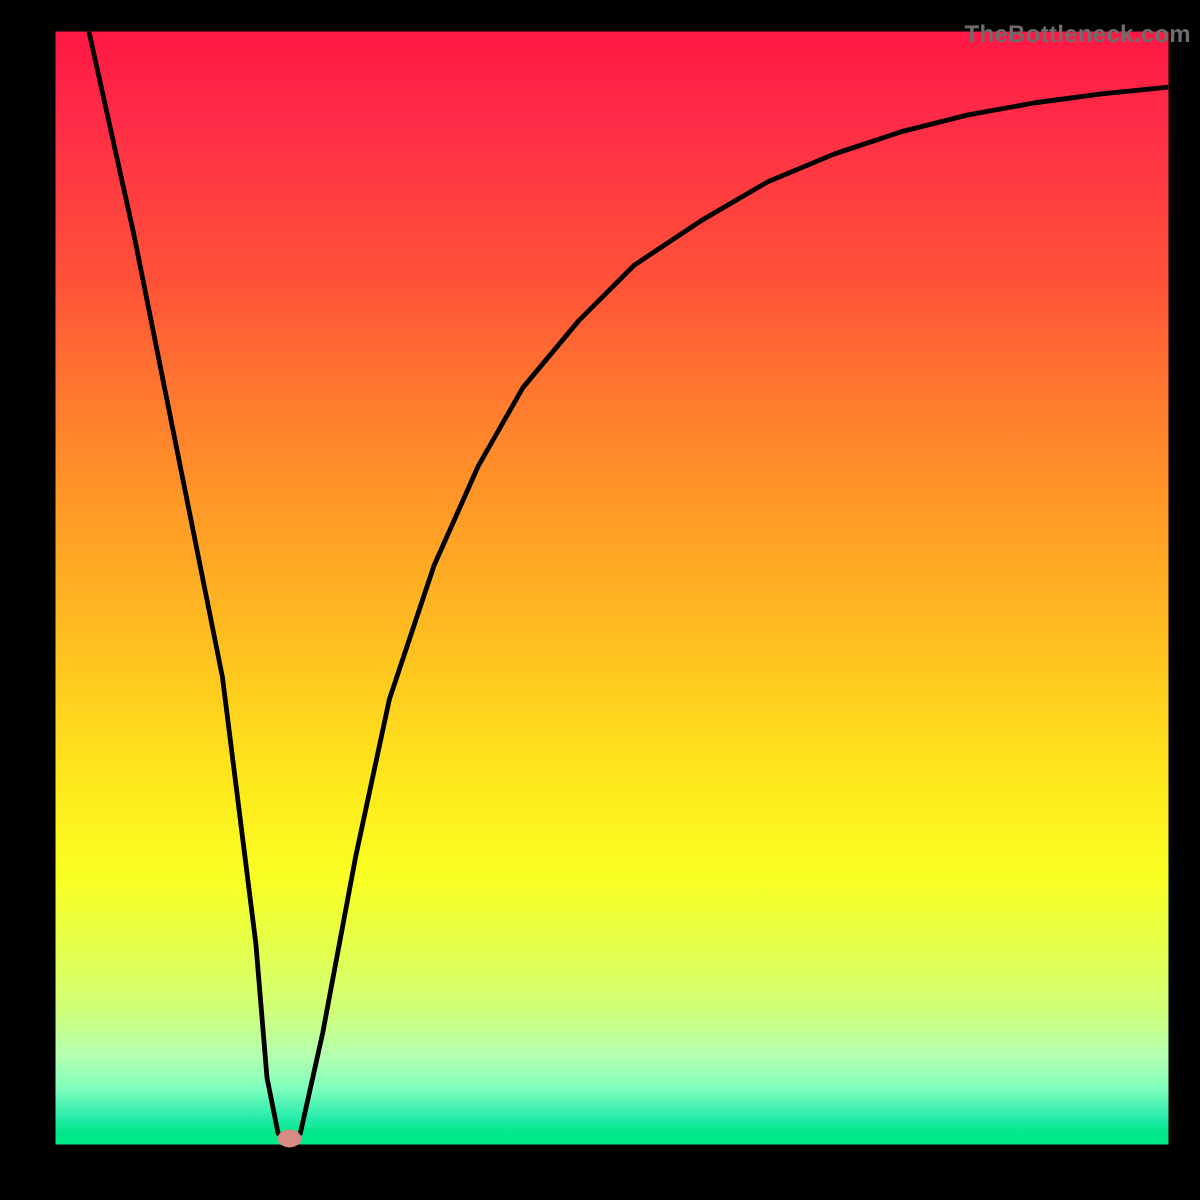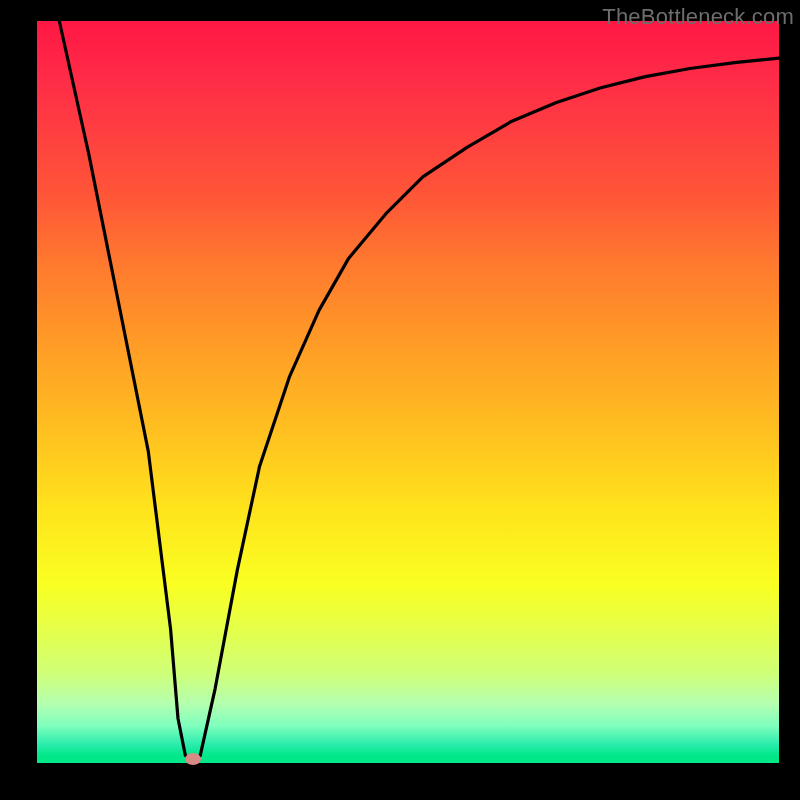--- a/index.html
+++ b/index.html
@@ -51,25 +51,25 @@
   .dot {
     position: absolute;
     width: 16px;
     height: 12px;
     background: #d88a85;
     border-radius: 50%;
     transform: translate(-50%, -50%);
   }
   .watermark {
     position: absolute;
-    top: 4px;
+    top: 15px;
     right: 6px;
     color: #6d6d6d;
-    font-size: 22px;
-    font-weight: 400;
+    font-size: 16px;
+    font-weight: 700;
     letter-spacing: 0.2px;
   }
 </style>
 </head>
 <body>
 
 <div class="frame">
   <div class="plot">
     <svg class="curve" viewBox="0 0 742 742" preserveAspectRatio="none">
       <path id="curve-path" fill="none" stroke="#000" stroke-width="3.2" stroke-linecap="round" stroke-linejoin="round" d="M22.3 0.0 L51.9 133.6 L81.6 282.0 L111.3 430.4 L133.6 608.4 L141.0 697.5 L148.4 734.6 L155.8 738.3 L163.2 734.6 L178.1 667.8 L200.3 549.1 L222.6 445.2 L252.3 356.2 L282.0 289.4 L311.6 237.4 L348.7 192.9 L385.8 155.8 L430.4 126.1 L474.9 100.2 L519.4 81.6 L563.9 66.8 L608.4 55.6 L653.0 47.5 L697.5 41.6 L742.0 37.1"></path>

